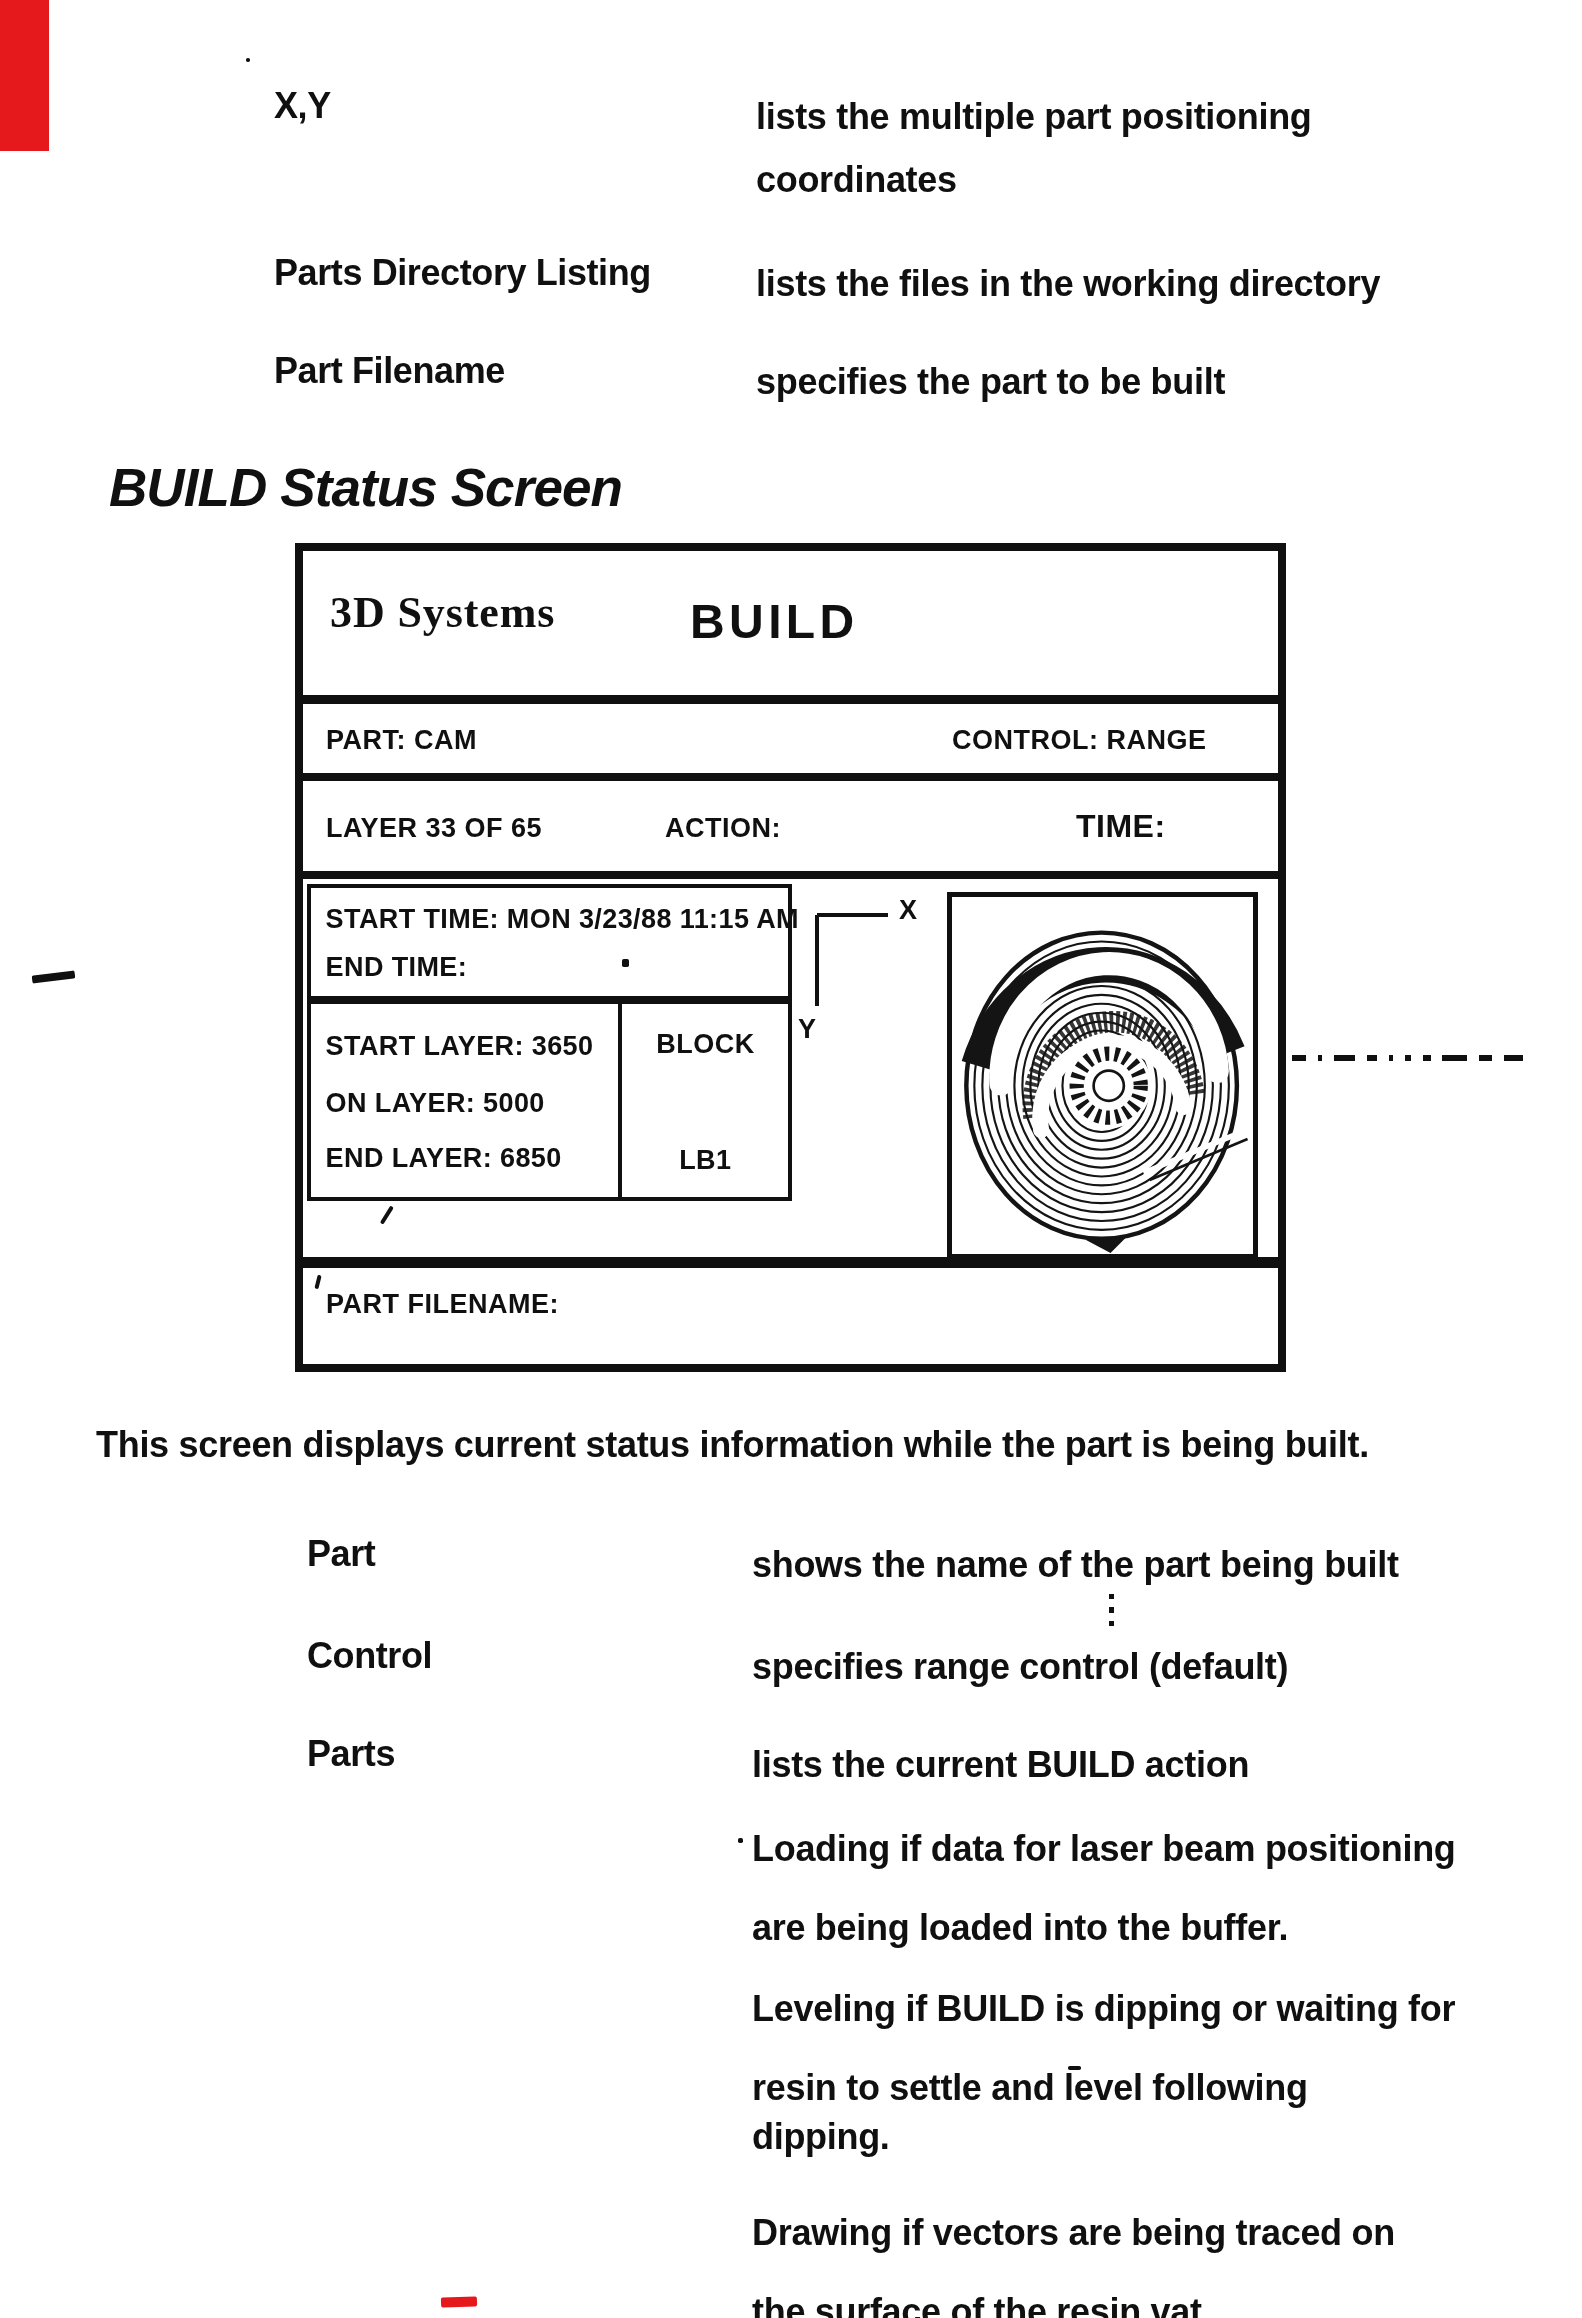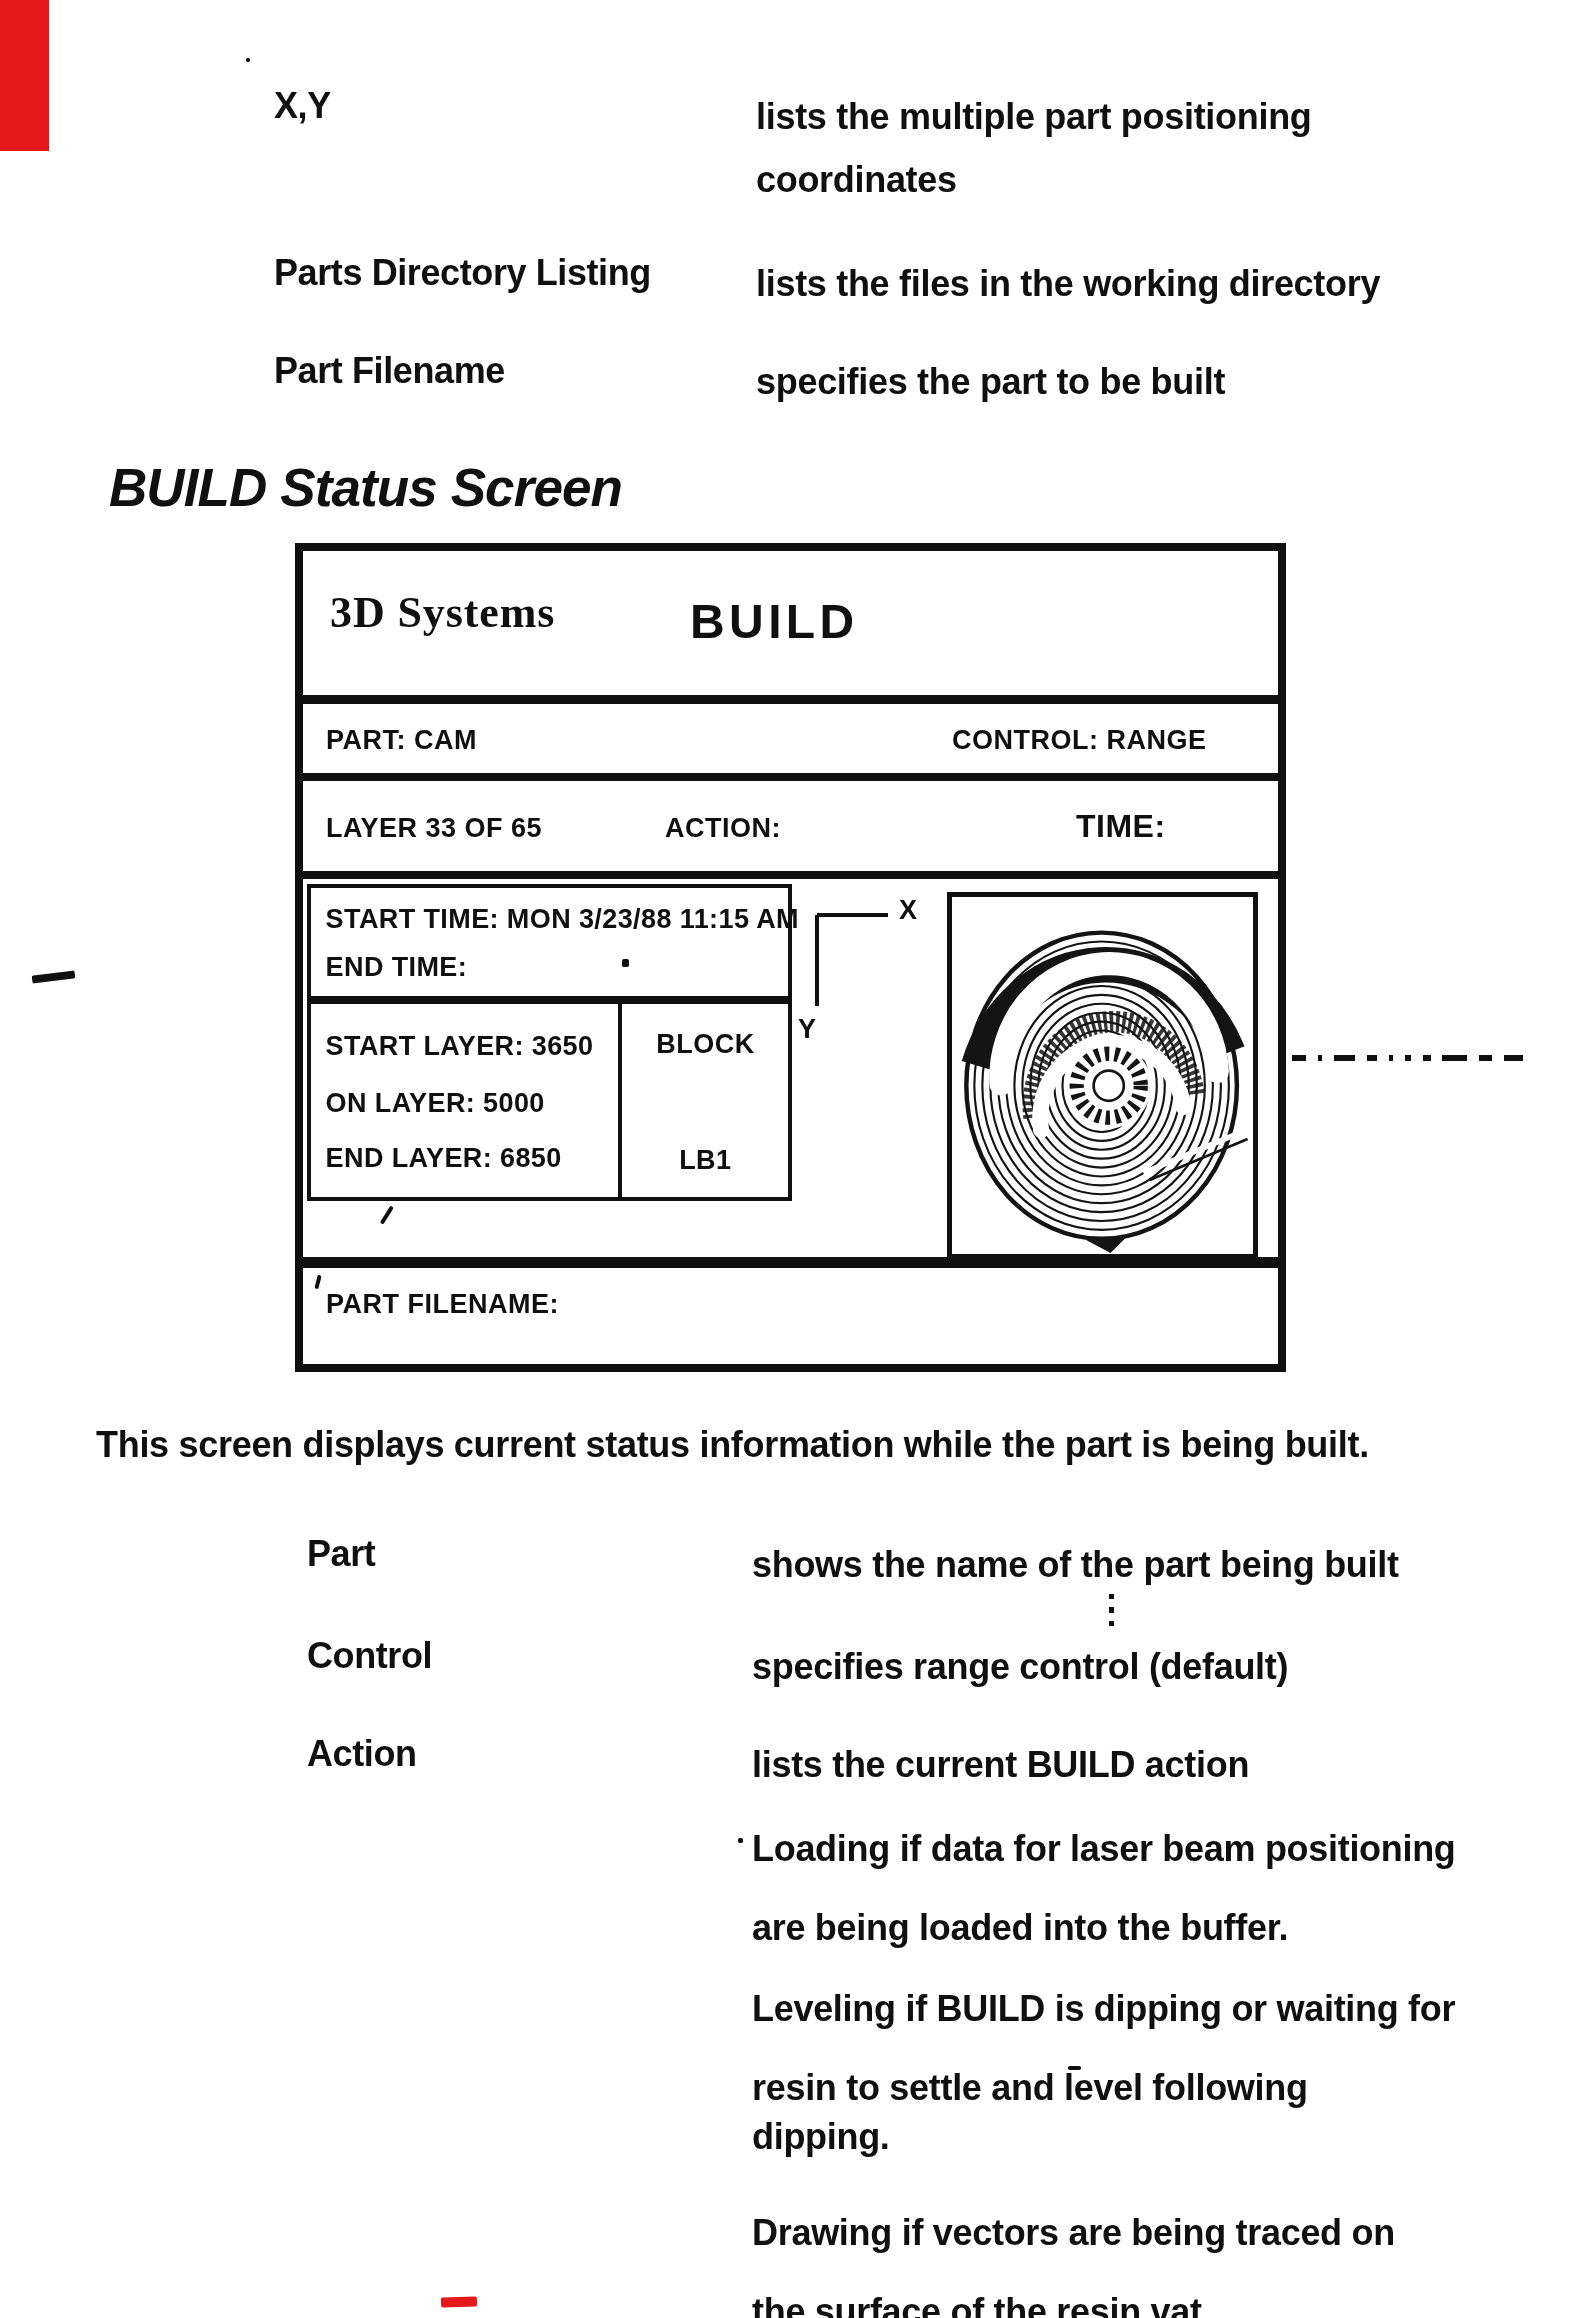--- a/index.html
+++ b/index.html
@@ -206,21 +206,21 @@
       <div>shows the name of the part being built</div>
     </div>
   </div>
   <div class="defrow low bdef1">
     <div class="term">Control</div>
     <div class="lines">
       <div>specifies range control (default)</div>
     </div>
   </div>
   <div class="defrow low bdef2">
-    <div class="term">Action</div>
+    <div class="term">Parts</div>
     <div class="lines">
       <div>lists the current BUILD action</div>
     </div>
   </div>
 
   <div class="para p0">
     <div class="pline l0">
       <span class="lead">Loading</span><span>if data for laser beam positioning</span>
     </div>
     <div class="pline l1">are being loaded into the buffer.</div>

